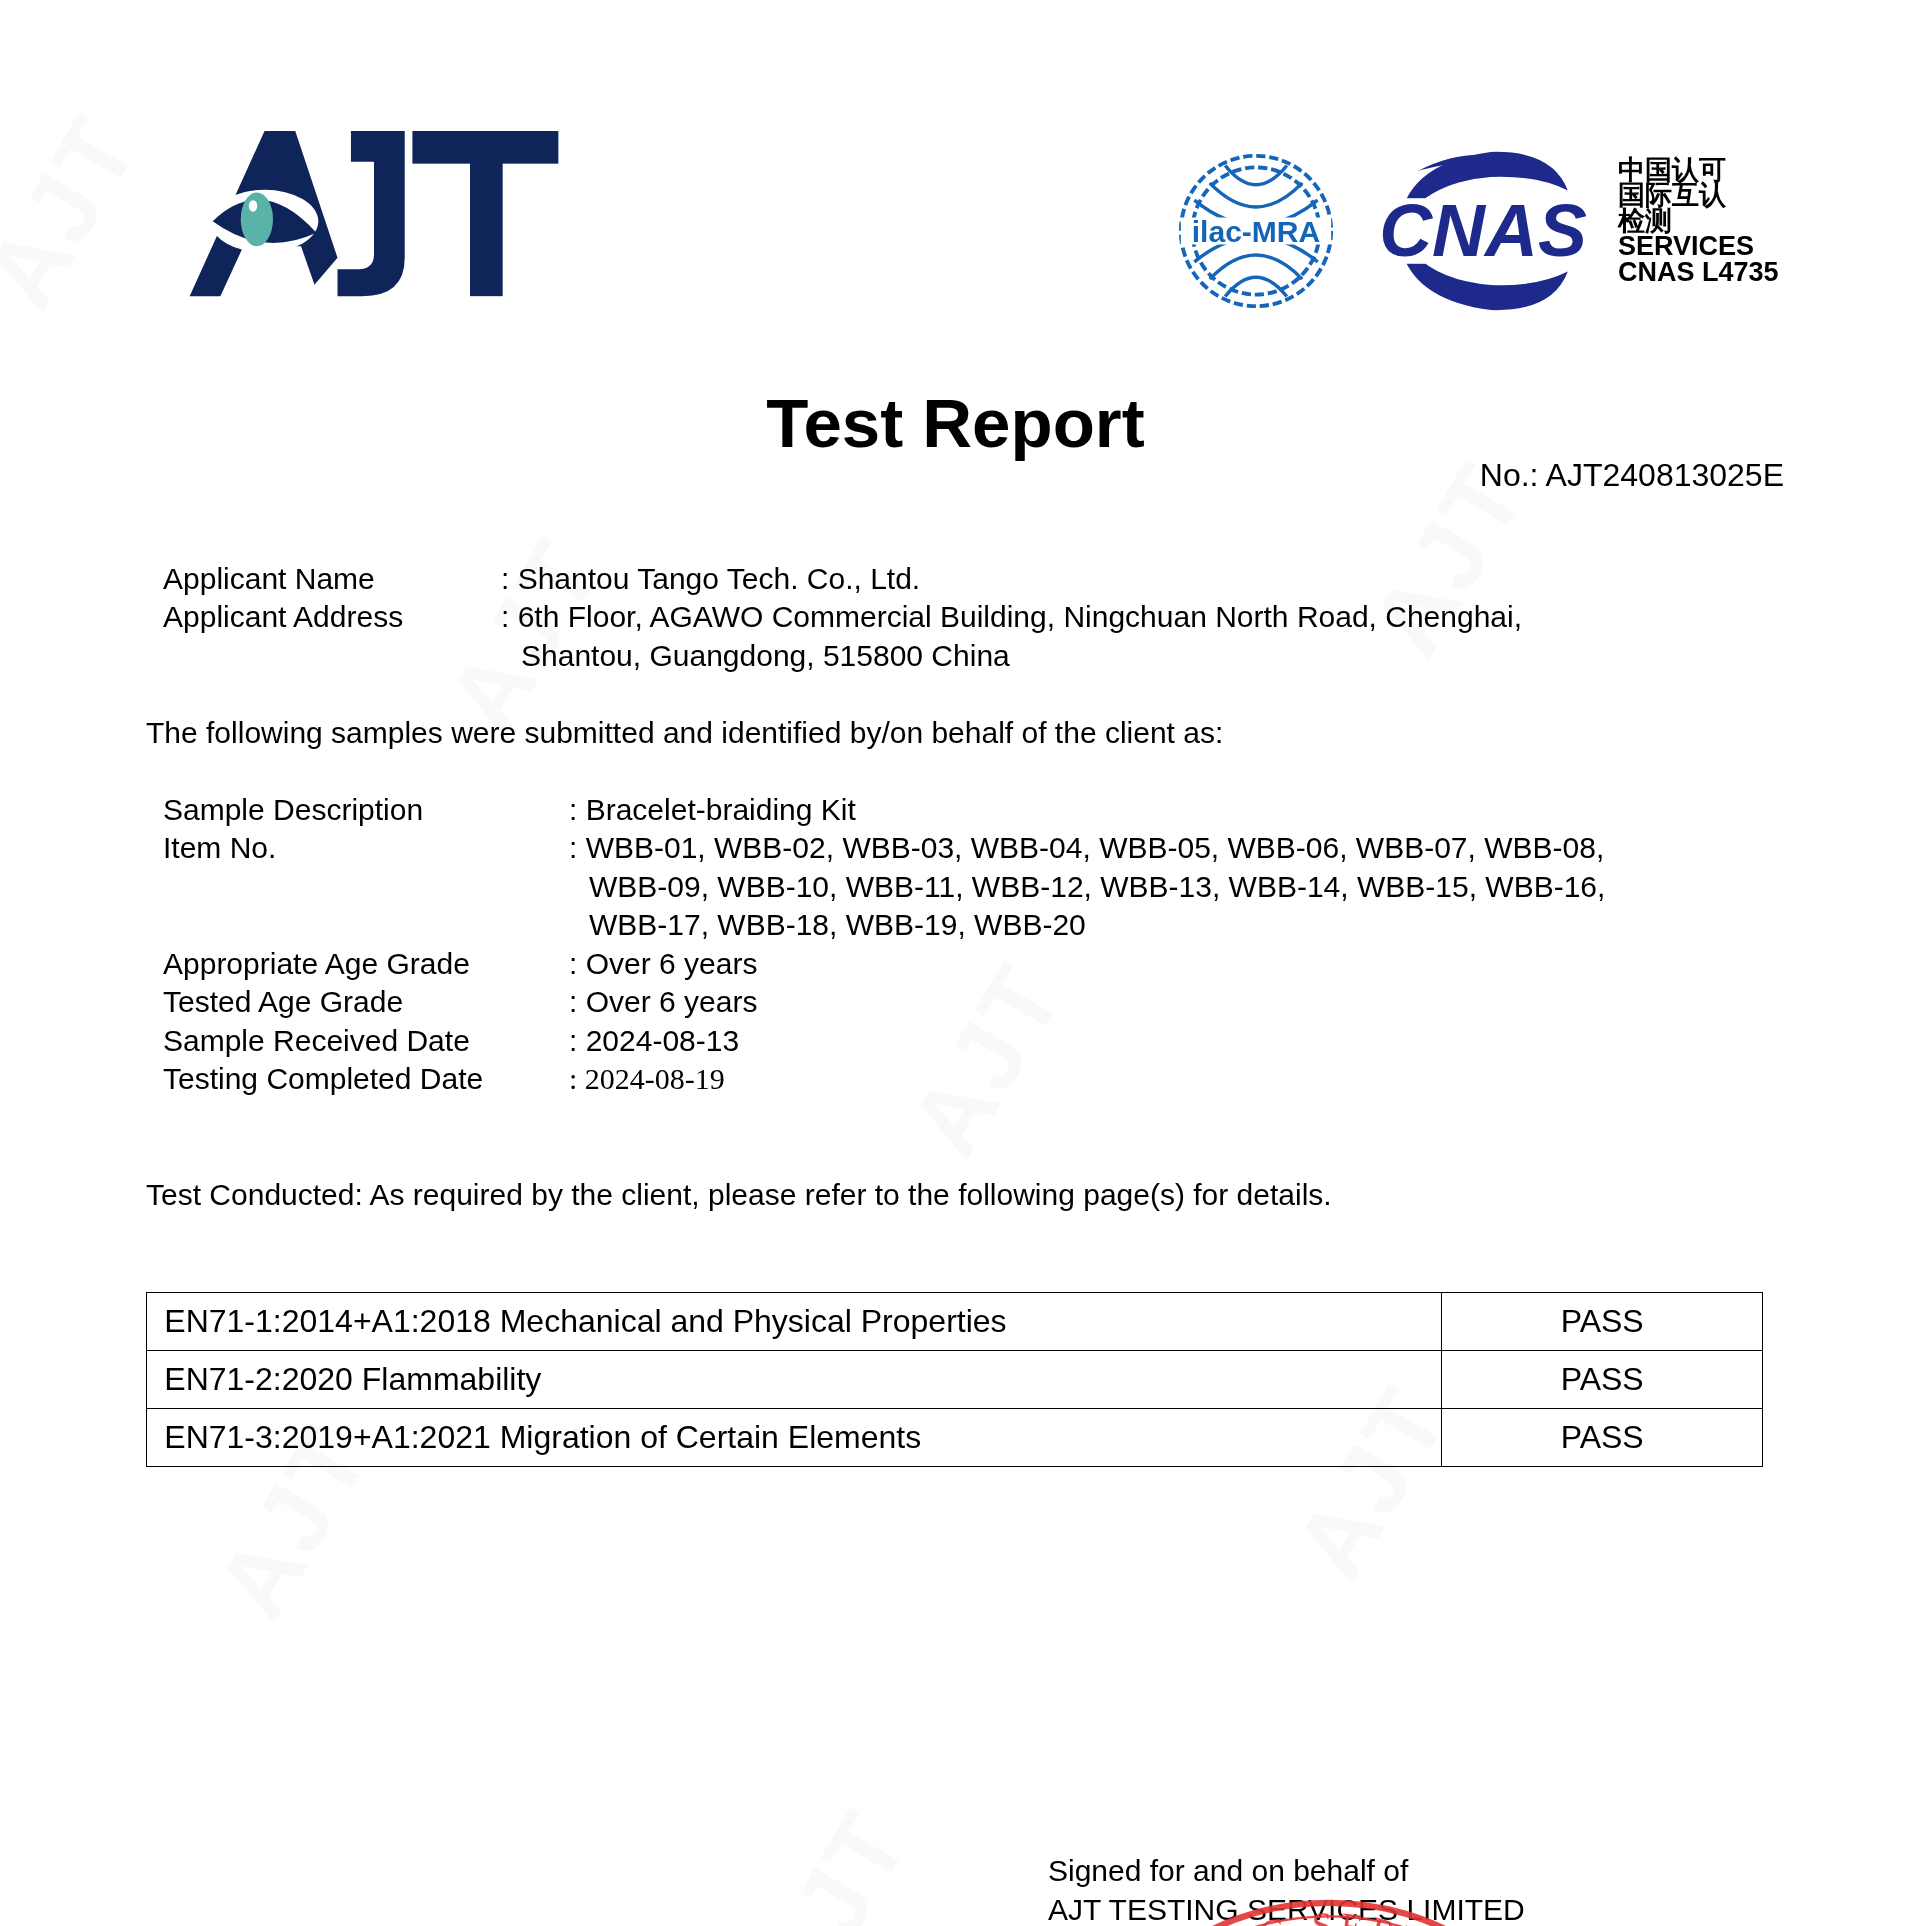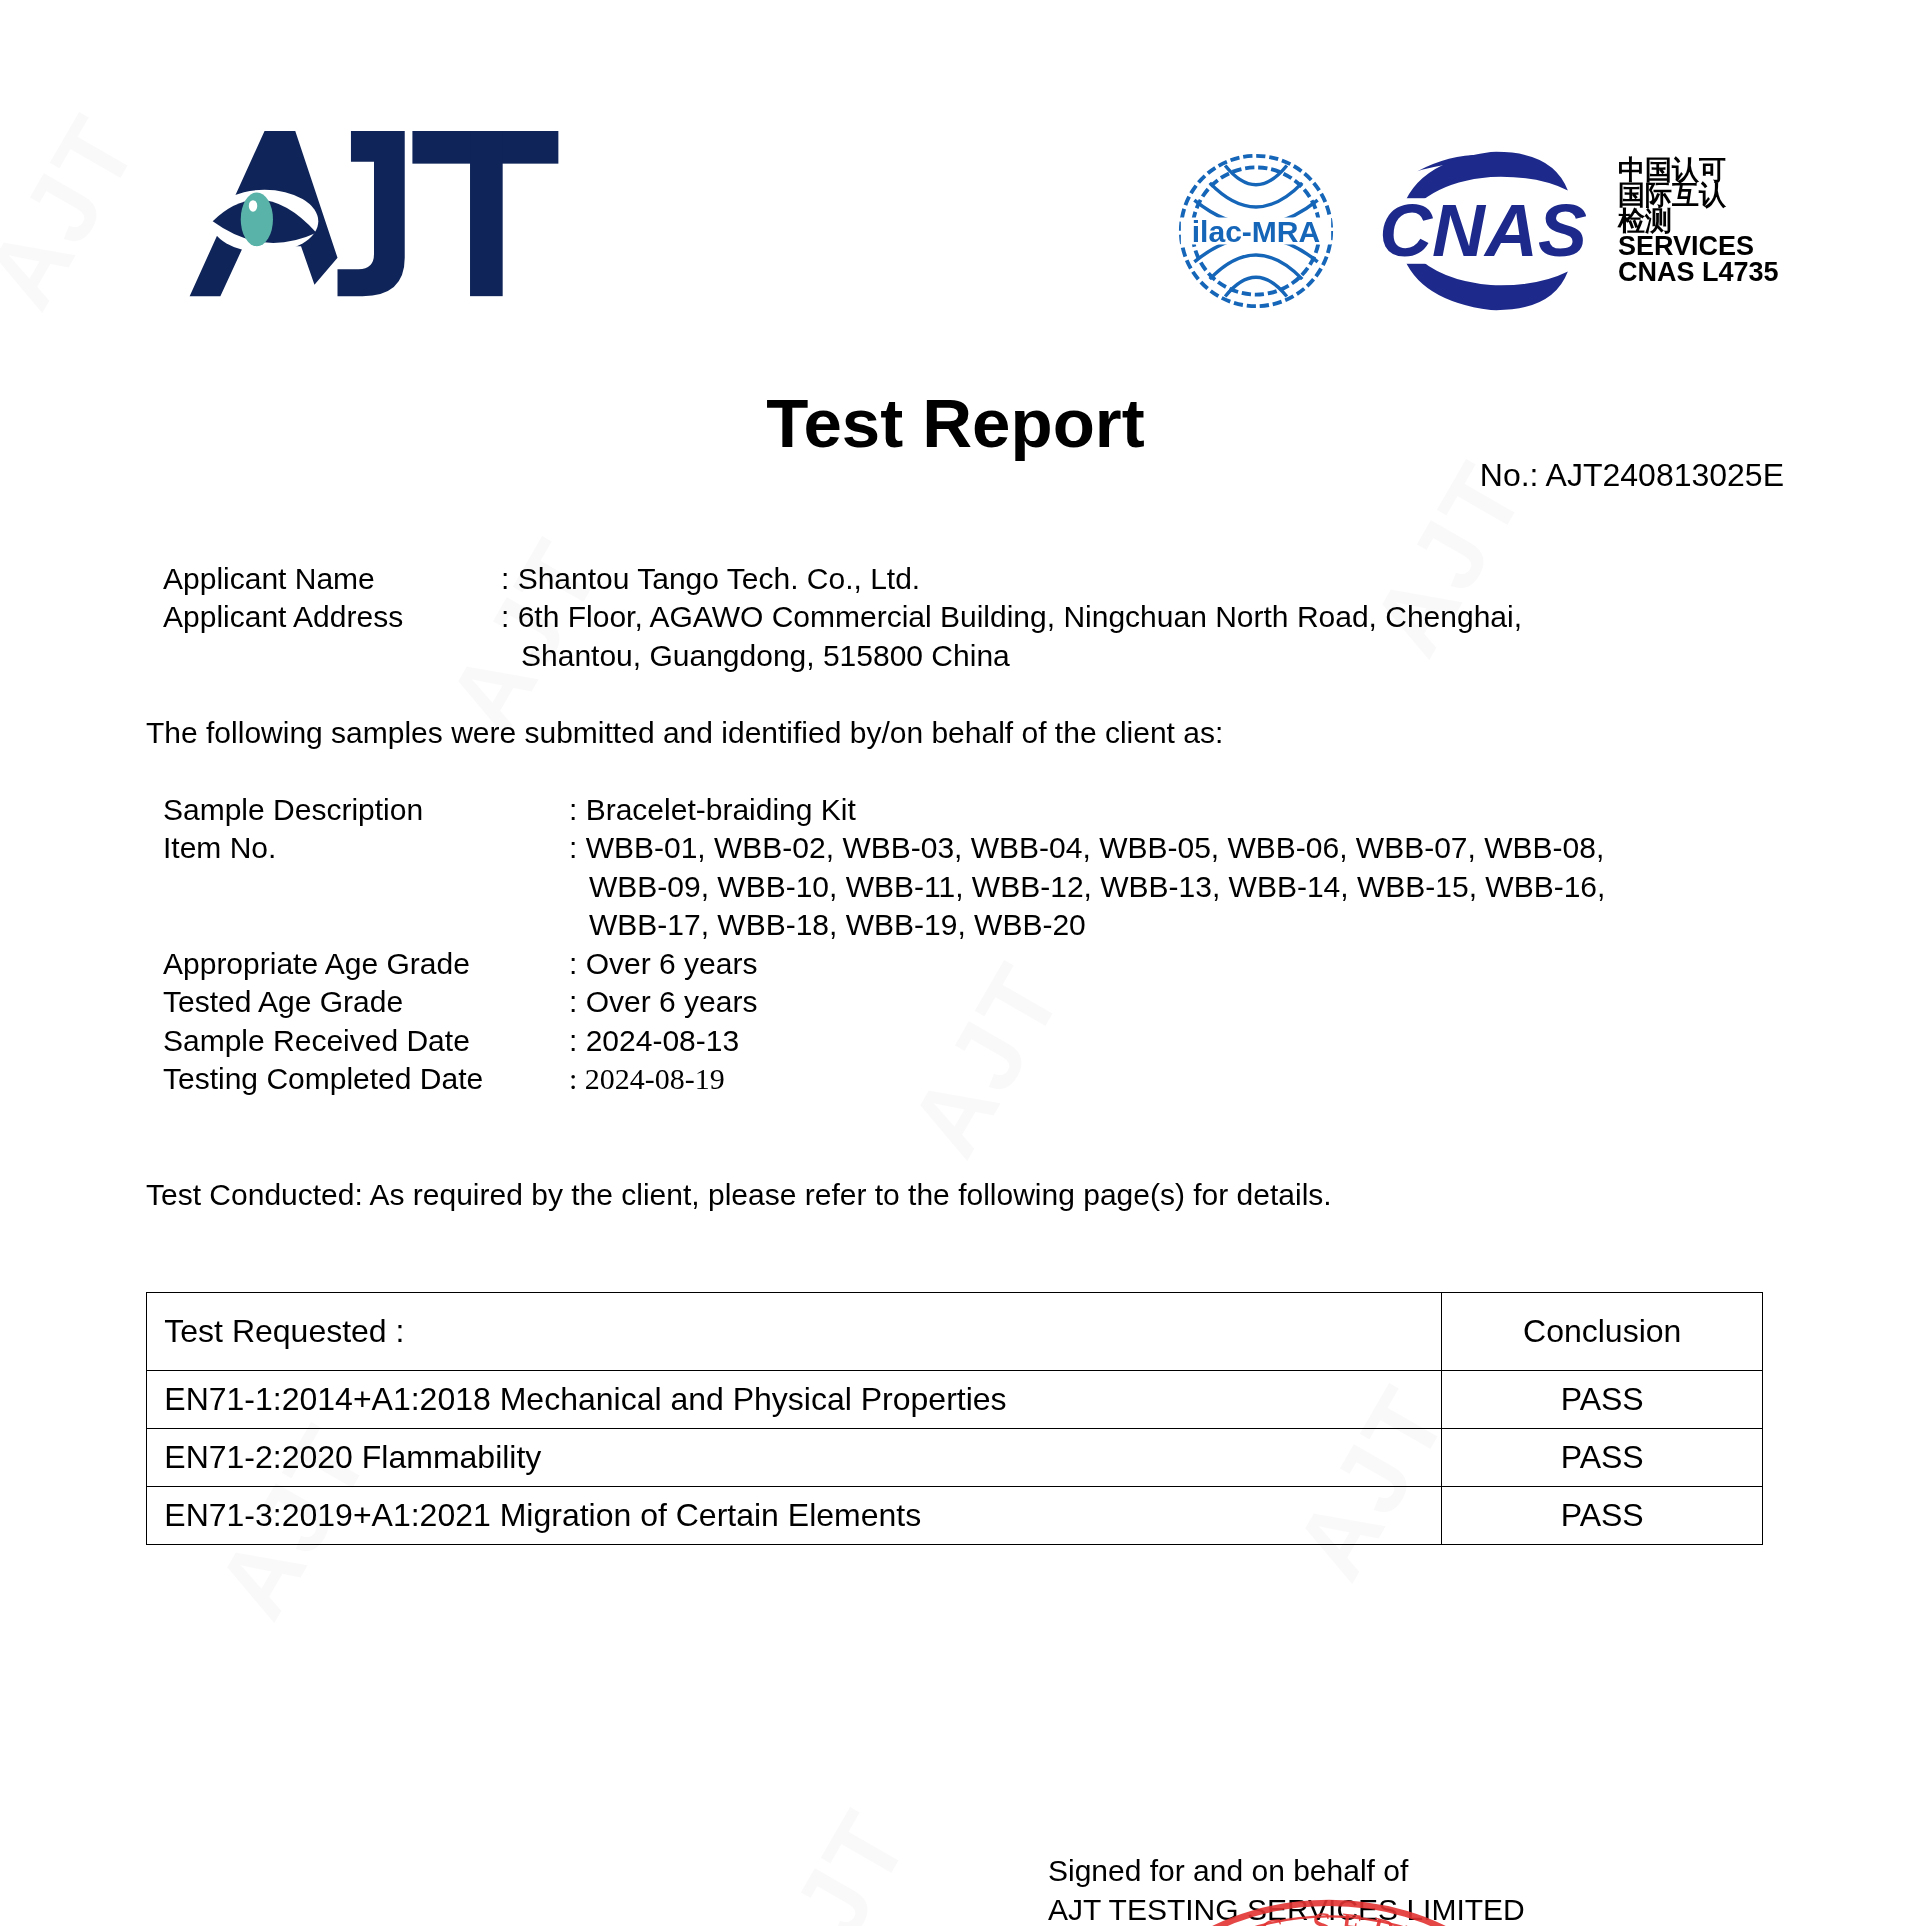--- a/index.html
+++ b/index.html
@@ -126,24 +126,20 @@
 <div class="abs txt" style="left:569px;top:982px;">: Over 6 years</div>
 <div class="abs txt label" style="top:1021px;">Sample Received Date</div>
 <div class="abs txt" style="left:569px;top:1021px;">: 2024-08-13</div>
 <div class="abs txt label" style="top:1059px;">Testing Completed Date</div>
 <div class="abs txt" style="left:569px;top:1059px;font-family:Liberation Serif, serif;">: 2024-08-19</div>
 
 <div class="abs txt" style="left:146px;top:1175px;">Test Conducted: As required by the client, please refer to the following page(s) for details.</div>
 
 <table id="result-table">
   <tbody>
-      <tr class="head">
-    <td>Test Requested :</td>
-    <td class="concl">Conclusion</td>
-  </tr>
   <tr>
     <td>EN71-1:2014+A1:2018 Mechanical and Physical Properties</td>
     <td class="concl">PASS</td>
   </tr>
   <tr>
     <td>EN71-2:2020 Flammability</td>
     <td class="concl">PASS</td>
   </tr>
   <tr>
     <td>EN71-3:2019+A1:2021 Migration of Certain Elements</td>

